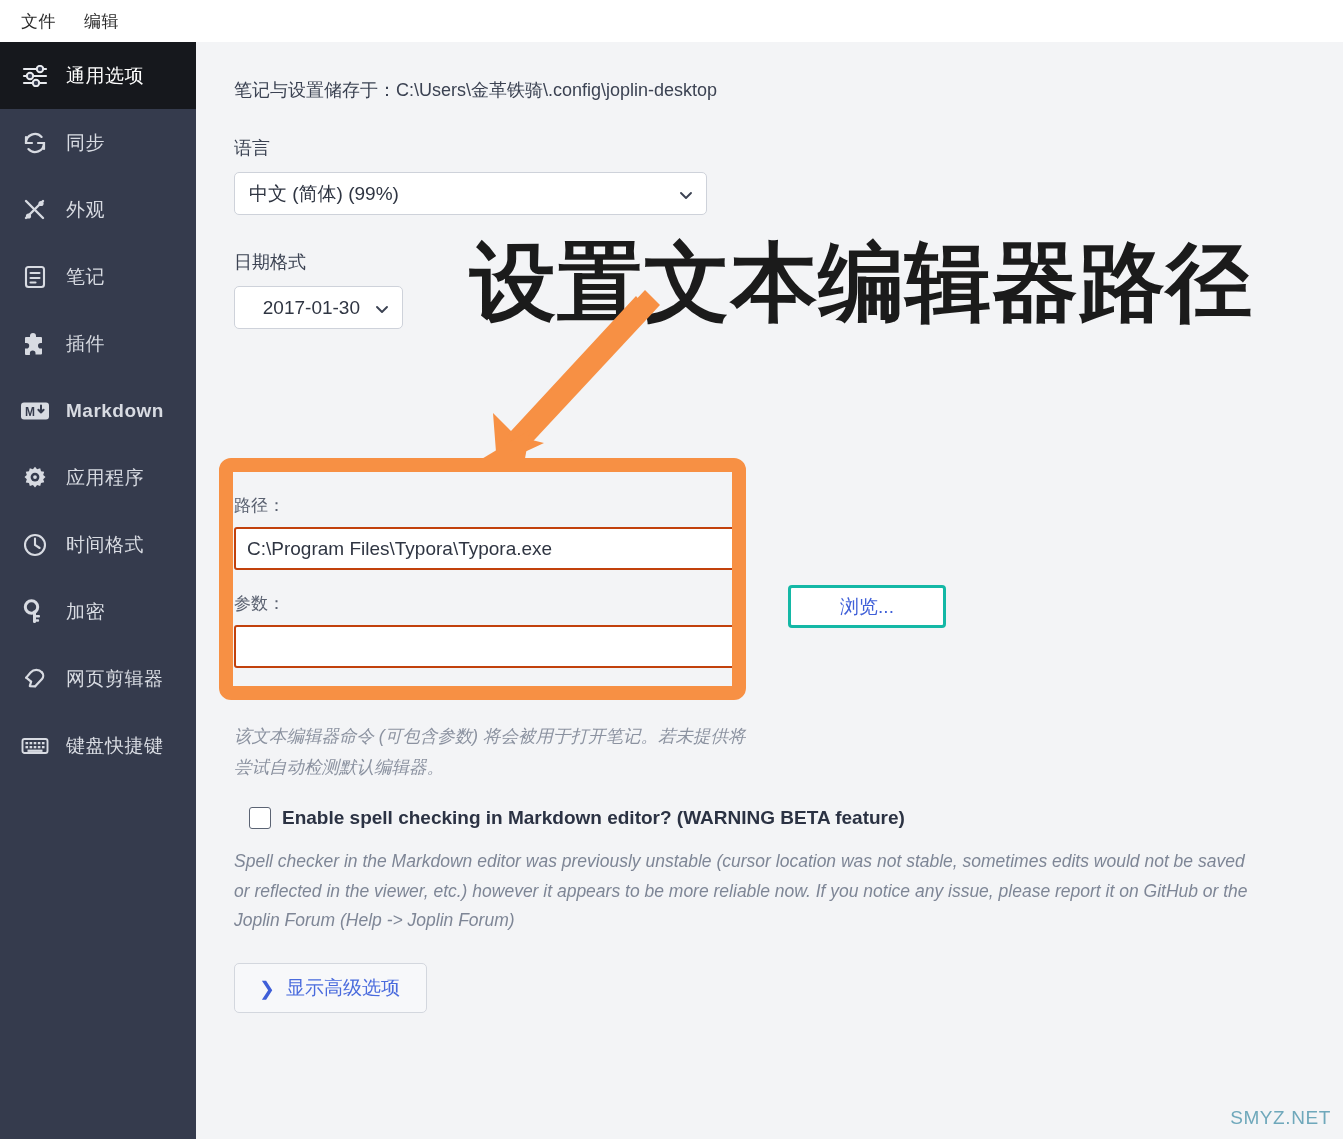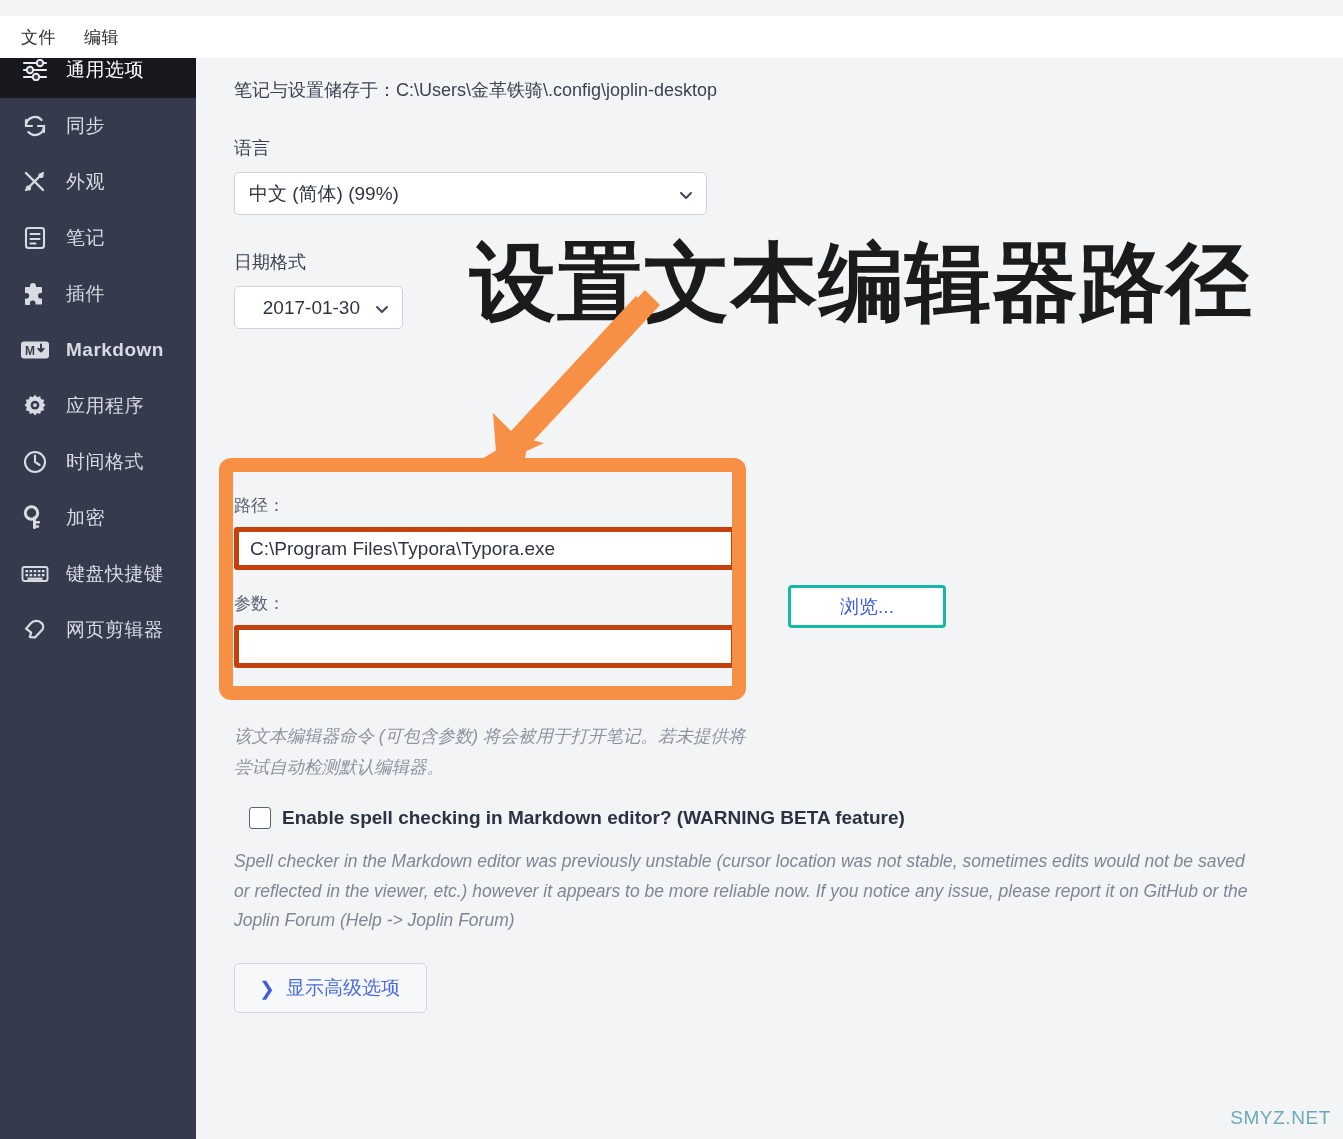--- a/index.html
+++ b/index.html
@@ -6,36 +6,36 @@
   html, body {
     width: 1343px; height: 1139px;
     background: #f3f4f6;
     font-family: "Liberation Sans", "DejaVu Sans", sans-serif;
     overflow: hidden;
   }
   #root { position: relative; width: 1343px; height: 1139px; background: #f3f4f6; }
 
   
   .menubar {
-    position: absolute; left: 0; top: 16px; width: 1343px; height: 42px;
+    position: absolute; left: 0; top: 0; width: 1343px; height: 42px;
     background: #ffffff; display: flex; align-items: center;
     padding-left: 12px; gap: 10px; z-index: 5;
   }
   .menubar .mi {
     font-size: 17px; color: #2a2a2a; padding: 3px 9px; cursor: default;
     letter-spacing: .5px;
   }
 
   
   .sidebar {
     position: absolute; left: 0; top: 42px; width: 196px; height: 1097px;
     background: #353b4d;
   }
   .side-item {
-    display: flex; align-items: center; height: 56px; padding-left: 20px; gap: 16px;
+    display: flex; align-items: center; height: 67px; padding-left: 20px; gap: 16px;
     color: #d8dbe2; cursor: default;
   }
   .side-item.active { background: #16181d; color: #ffffff; }
   .side-label { font-size: 19px; letter-spacing: .5px; white-space: nowrap; }
   .side-label.bold { font-weight: bold; font-size: 19px; }
   .side-icon { width: 30px; height: 28px; display: flex; align-items: center; justify-content: center; flex: 0 0 30px; }
   .side-icon svg { display: block; }
 
   
   .main {
@@ -62,21 +62,21 @@
   .grp-date .selectbox { width: 169px; margin-top: 12px; justify-content: flex-end; }
   .grp-time { position: absolute; left: 38px; top: 322px; }
   .grp-time .selectbox { width: 142px; margin-top: 12px; }
 
   
   .edblock { position: absolute; left: 38px; top: 430px; width: 510px; }
   .ed-title { font-size: 18px; color: #3b4252; }
   .ed-sub { font-size: 17px; color: #5a6170; margin-top: 22px; }
   .ed-row { display: flex; align-items: flex-start; margin-top: 10px; }
   .textinput {
-    background: #ffffff; border: 5px solid #c2410c; border-radius: 3px;
+    background: #ffffff; border: 2px solid #c2410c; border-radius: 3px;
     height: 43px; width: 502px; font-size: 19px; color: #2f3542;
     display: flex; align-items: center; padding-left: 11px;
   }
   .browse-btn {
     position: absolute; left: 554px; top: 113px;
     width: 158px; height: 43px; background: #ffffff;
     border: 3px solid #14b8a6; border-radius: 4px;
     display: flex; align-items: center; justify-content: center;
     font-size: 19px; color: #3f5fd8;
   }
@@ -233,20 +233,32 @@
     <div class="side-item">
       <span class="side-icon">
         <svg width="26" height="26" viewBox="0 0 26 26" fill="#d8dbe2">
           <circle cx="9.5" cy="8" r="6.2" fill="none" stroke="#d8dbe2" stroke-width="3"></circle>
           <rect x="11" y="11.5" width="3" height="12.5" rx="1.2"></rect>
           <rect x="13.5" y="16" width="4.5" height="2.6" rx="1"></rect>
           <rect x="13.5" y="20.2" width="3.6" height="2.6" rx="1"></rect>
         </svg>
       </span>
       <span class="side-label">加密</span>
+    </div>
+
+    <div class="side-item">
+      <span class="side-icon">
+        <svg width="26" height="26" viewBox="0 0 26 26" fill="none" stroke="#d8dbe2" stroke-width="2.2" stroke-linecap="round" stroke-linejoin="round">
+          <path d="M20 6.5c-3-3.4-8.3-3.4-11.4 0L4.2 11.6"></path>
+          <path d="M20 6.5c1.6 1.8 1.6 4.6 0 6.4l-6.8 7.4"></path>
+          <path d="M4.2 11.6l4.9 4.1"></path>
+          <path d="M13.2 20.3l-5.4-.2 1.3-4.4"></path>
+        </svg>
+      </span>
+      <span class="side-label">网页剪辑器</span>
     </div>
 
     <div class="side-item">
       <span class="side-icon">
         <svg width="28" height="22" viewBox="0 0 28 22" fill="none" stroke="#d8dbe2" stroke-width="1.9">
           <rect x="1.5" y="4" width="25" height="14" rx="2"></rect>
           <g fill="#d8dbe2" stroke="none">
             <rect x="4.5" y="7" width="2.6" height="2.3"></rect>
             <rect x="8.6" y="7" width="2.6" height="2.3"></rect>
             <rect x="12.7" y="7" width="2.6" height="2.3"></rect>
@@ -257,32 +269,20 @@
             <rect x="12.7" y="11" width="2.6" height="2.3"></rect>
             <rect x="16.8" y="11" width="2.6" height="2.3"></rect>
             <rect x="20.9" y="11" width="2.6" height="2.3"></rect>
             <rect x="6.5" y="14.6" width="15" height="2.3"></rect>
           </g>
         </svg>
       </span>
       <span class="side-label">键盘快捷键</span>
     </div>
 
-    <div class="side-item">
-      <span class="side-icon">
-        <svg width="26" height="26" viewBox="0 0 26 26" fill="none" stroke="#d8dbe2" stroke-width="2.2" stroke-linecap="round" stroke-linejoin="round">
-          <path d="M20 6.5c-3-3.4-8.3-3.4-11.4 0L4.2 11.6"></path>
-          <path d="M20 6.5c1.6 1.8 1.6 4.6 0 6.4l-6.8 7.4"></path>
-          <path d="M4.2 11.6l4.9 4.1"></path>
-          <path d="M13.2 20.3l-5.4-.2 1.3-4.4"></path>
-        </svg>
-      </span>
-      <span class="side-label">网页剪辑器</span>
-    </div>
-
   </div>
 
   <div class="main">
 
     <div class="storage-line">笔记与设置储存于：C:\Users\金革铁骑\.config\joplin-desktop</div>
 
     <div class="grp-lang">
       <div class="fieldlabel">语言</div>
       <div class="selectbox">
         <span>中文 (简体) (99%)</span>

